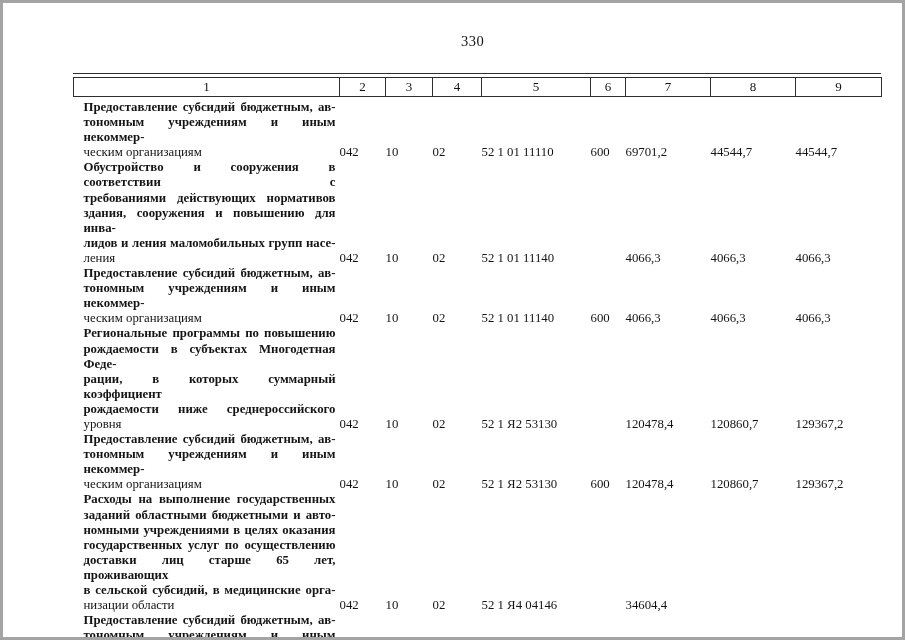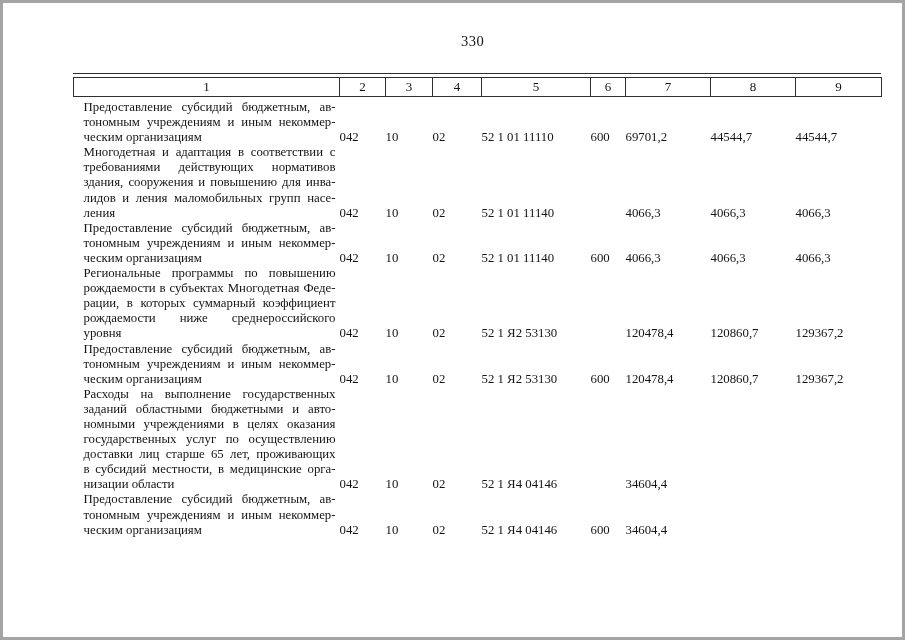--- a/index.html
+++ b/index.html
@@ -47,21 +47,21 @@
   }
   tbody td {
     vertical-align:bottom;
     padding:0;
   }
   tbody tr:first-child td { padding-top:3px; }
   td.c1 { padding-left:10px; padding-right:4px; }
   td.c2, td.c3, td.c4, td.c5, td.c6 { text-align:left; }
   td.c7, td.c8, td.c9 { text-align:left; padding-right:2px; }
   .line { line-height:15.1px; }
-  .just { text-align:justify; text-align-last:justify; }
+  .just { text-align:justify; text-align-last:justify;font-weight:bold; }
 </style>
 </head>
 <body>
 
 <div class="pagenum">330</div>
 
 <div class="table-wrap">
   <div class="toprule"></div>
   <table>
     <colgroup>
@@ -99,21 +99,21 @@
           <td class="c3">10</td>
           <td class="c4">02</td>
           <td class="c5">52 1 01 11110</td>
           <td class="c6">600</td>
           <td class="c7">69701,2</td>
           <td class="c8">44544,7</td>
           <td class="c9">44544,7</td>
         </tr>
         <tr>
           <td class="c1">
-            <div class="line just">Многодетная и адаптация в соответствии с</div>
+            <div class="line just">Обустройство и сооружения в соответствии с</div>
             <div class="line just">требованиями действующих нормативов</div>
             <div class="line just">здания, сооружения и повышению для инва-</div>
             <div class="line just">лидов и ления маломобильных групп насе-</div>
             <div class="line">ления</div>
           </td>
           <td class="c2">042</td>
           <td class="c3">10</td>
           <td class="c4">02</td>
           <td class="c5">52 1 01 11140</td>
           <td class="c6"></td>
@@ -168,21 +168,21 @@
           <td class="c8">120860,7</td>
           <td class="c9">129367,2</td>
         </tr>
         <tr>
           <td class="c1">
             <div class="line just">Расходы на выполнение государственных</div>
             <div class="line just">заданий областными бюджетными и авто-</div>
             <div class="line just">номными учреждениями в целях оказания</div>
             <div class="line just">государственных услуг по осуществлению</div>
             <div class="line just">доставки лиц старше 65 лет, проживающих</div>
-            <div class="line just">в субсидий местности, в медицинские орга-</div>
+            <div class="line just">в сельской субсидий, в медицинские орга-</div>
             <div class="line">низации области</div>
           </td>
           <td class="c2">042</td>
           <td class="c3">10</td>
           <td class="c4">02</td>
           <td class="c5">52 1 Я4 04146</td>
           <td class="c6"></td>
           <td class="c7">34604,4</td>
           <td class="c8"></td>
           <td class="c9"></td>

